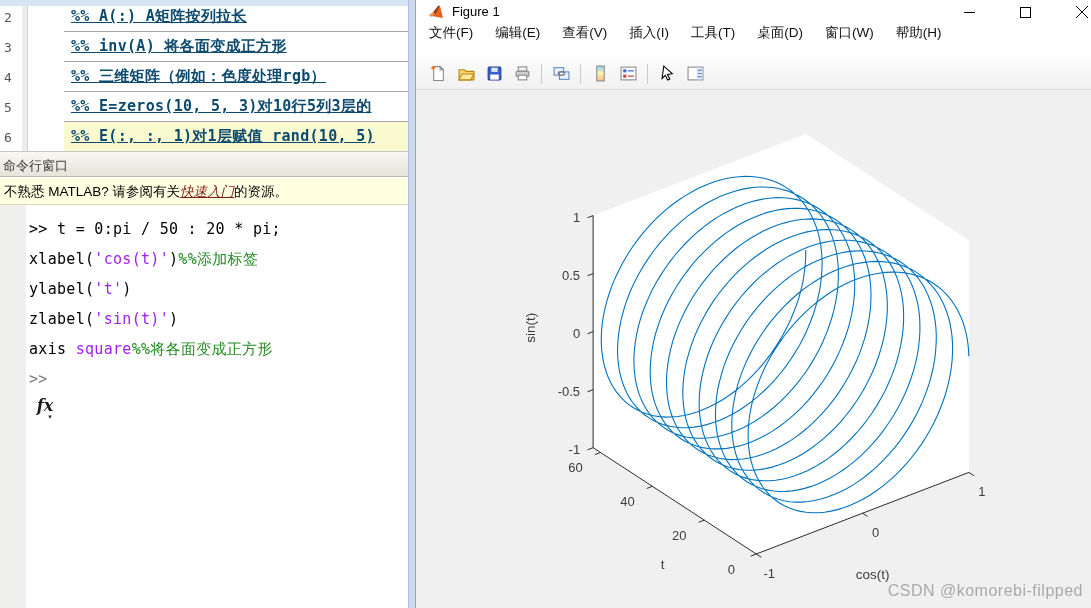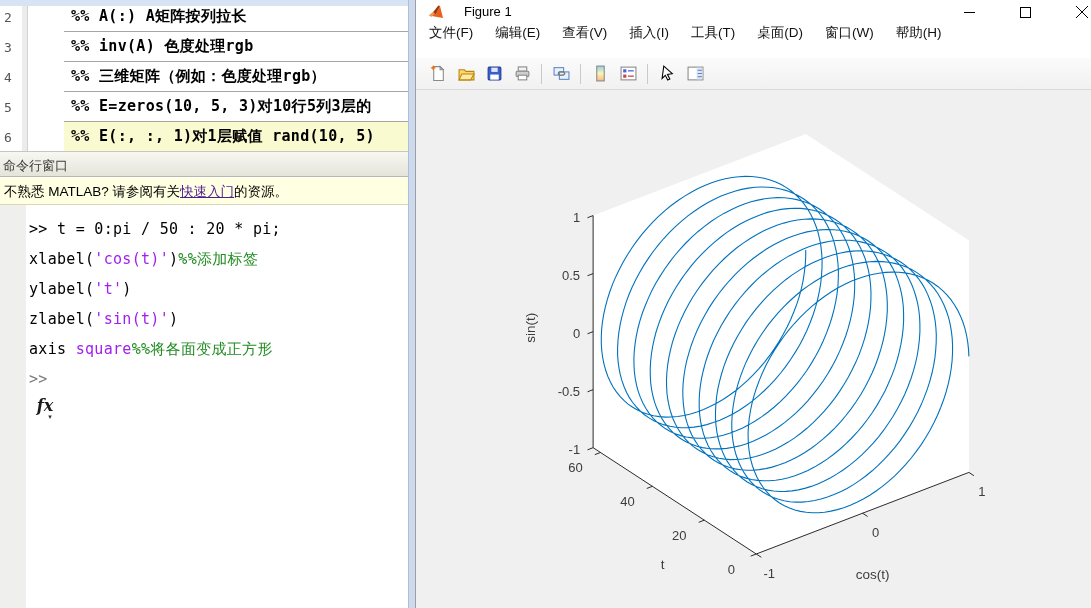--- a/index.html
+++ b/index.html
@@ -13,40 +13,40 @@
   #right-strip { position:absolute; left:408px; top:0; width:7px; height:608px; background:#cdd9ec; border-left:1px solid #aebedb; }
 
   #editor { position:absolute; left:0; top:6px; width:408px; height:146px; overflow:hidden; background:#fff; }
   #editor-inner { margin-top:-4px; }
   .ed-row { display:flex; height:30px; }
   .ed-gutter { width:22px; font:13px "DejaVu Sans Mono", monospace; color:#555; padding:8px 0 0 4px; }
   .ed-fold { width:6px; background:#ececec; border-right:1px solid #d2d2d2; }
   .ed-code-wrap { flex:1; margin-left:36px; border-bottom:1px solid #a6a6a6; overflow:hidden; white-space:nowrap; }
   .ed-row:last-child .ed-code-wrap { border-bottom:none; }
   .ed-code-wrap.hl { background:#fafad0; }
-  .ed-code { font:600 15px "DejaVu Sans Mono", monospace; color:#000000; line-height:29px; padding-left:7px; letter-spacing:0.3px; }
+  .ed-code { font:600 15px "DejaVu Sans Mono", monospace; color:#0c4a6e; line-height:29px; padding-left:7px; letter-spacing:0.3px;text-decoration:underline; }
 
   #cw-header { position:absolute; left:0; top:151px; width:471px; height:26px;
     background:linear-gradient(#f8f8f2,#e4e4da); border-top:1px solid #c6c6c6; border-bottom:1px solid #b8b8ab;
     font:13px "Liberation Sans", sans-serif; color:#3c3c3c; padding:5px 0 0 3px; }
   #cw-banner { position:absolute; left:0; top:178px; width:408px; height:27px; background:#ffffe1;
     border-bottom:1px solid #d8d8b8; font:13.5px "Liberation Sans", sans-serif; color:#000; padding:5px 0 0 4px; }
-  #cw-banner a { color:#4c1d95; text-decoration:underline; cursor:pointer; }
+  #cw-banner a { color:#7f1d1d; text-decoration:underline; cursor:pointer;font-style:italic; }
 
   #cw-gutter-strip { position:absolute; left:0; top:205px; width:26px; height:403px; background:#efefed; }
   #cw-body { position:absolute; left:26px; top:213px; width:382px; height:403px; background:#fff; padding-top:7px; }
   .cline { height:30px; line-height:30px; font:15px "DejaVu Sans Mono", monospace; white-space:pre; letter-spacing:0.3px; padding-left:3px; }
   .seg-code { color:#000; } .seg-comment { color:#228B22; } .seg-string { color:#A020F0; } .seg-prompt { color:#7d7d7d; }
   #fx-badge { position:absolute; left:2px; top:396px; width:24px; font:italic 700 16px "DejaVu Serif", serif; color:#1a1a1a; text-align:center;margin-left:31px; }
   #fx-badge .caret { display:block; font-size:7px; line-height:3px; color:#333; font-style:normal; margin-left:10px; }
 
   
   #figure-window { position:absolute; left:415px; top:0; width:676px; height:608px; background:#fff; border-left:1px solid #9aa0a6; }
   #fig-titlebar { position:absolute; left:0; top:0; width:676px; height:24px; background:#fff; }
-  #fig-title { position:absolute; left:48px; top:4px; font:13px "Liberation Sans", sans-serif; color:#000; }
+  #fig-title { position:absolute; left:36px; top:4px; font:13px "Liberation Sans", sans-serif; color:#000; }
   #matlab-logo { position:absolute; left:12px; top:4px; width:16px; height:16px; }
   .winbtn { position:absolute; top:2px; width:30px; height:20px; display:flex; align-items:center; justify-content:center; cursor:default; }
   #btn-min { right:108px; } #btn-max { right:52px; } #btn-close { right:-5px; }
 
   #fig-menubar { position:absolute; left:0; top:24px; width:676px; height:34px; background:#fff; display:flex; align-items:flex-start; padding-left:13px; }
   .menu-item { font:13.5px "Liberation Sans", sans-serif; color:#111; margin-right:22px; cursor:default; }
 
   #fig-toolbar { position:absolute; left:0; top:58px; width:676px; height:32px;
     background:linear-gradient(#fbfbfb,#f1f1f1); border-bottom:1px solid #d9d9d9; display:flex; align-items:center; padding-left:8px; }
   .tb-icon { width:22px; height:22px; margin:0 3px; display:flex; align-items:center; justify-content:center; cursor:pointer; }
@@ -73,21 +73,21 @@
             <div class="ed-gutter">2</div>
             <div class="ed-fold"></div>
             <div class="ed-code-wrap">
               <div class="ed-code">%% A(:) A矩阵按列拉长</div>
             </div>
           </div>
           <div class="ed-row">
             <div class="ed-gutter">3</div>
             <div class="ed-fold"></div>
             <div class="ed-code-wrap">
-              <div class="ed-code">%% inv(A) 色度处理rgb</div>
+              <div class="ed-code">%% inv(A) 将各面变成正方形</div>
             </div>
           </div>
           <div class="ed-row">
             <div class="ed-gutter">4</div>
             <div class="ed-fold"></div>
             <div class="ed-code-wrap">
               <div class="ed-code">%% 三维矩阵（例如：色度处理rgb）</div>
             </div>
           </div>
           <div class="ed-row">
@@ -274,15 +274,16 @@
           <line x1="446.57403148716855" y1="423.20207790662755" x2="451.60098557344986" y2="426.4777049633023" stroke="#2b2b2b" stroke-width="1"></line>
           <text x="459.57403148716855" y="447.20207790662755" text-anchor="middle" class="ticklab">0</text>
           <line x1="552.883379086194" y1="382.4150621630432" x2="557.9103331724754" y2="385.69068921971797" stroke="#2b2b2b" stroke-width="1"></line>
           <text x="565.883379086194" y="406.4150621630432" text-anchor="middle" class="ticklab">1</text>
           <text x="119.11662091380592" y="237.63234194407153" text-anchor="middle" class="axlab" transform="rotate(-90 119.11662091380592 237.63234194407153)">sin(t)</text>
           <text x="246.6906524009745" y="478.8344198506991" text-anchor="middle" class="axlab">t</text>
           <text x="456.57403148716855" y="489.20207790662755" text-anchor="middle" class="axlab">cos(t)</text>
         </svg>
     </div>
 
+    <div id="watermark">CSDN @komorebi-filpped</div>
   </div>
 
 </div>
 
 </body></html>

